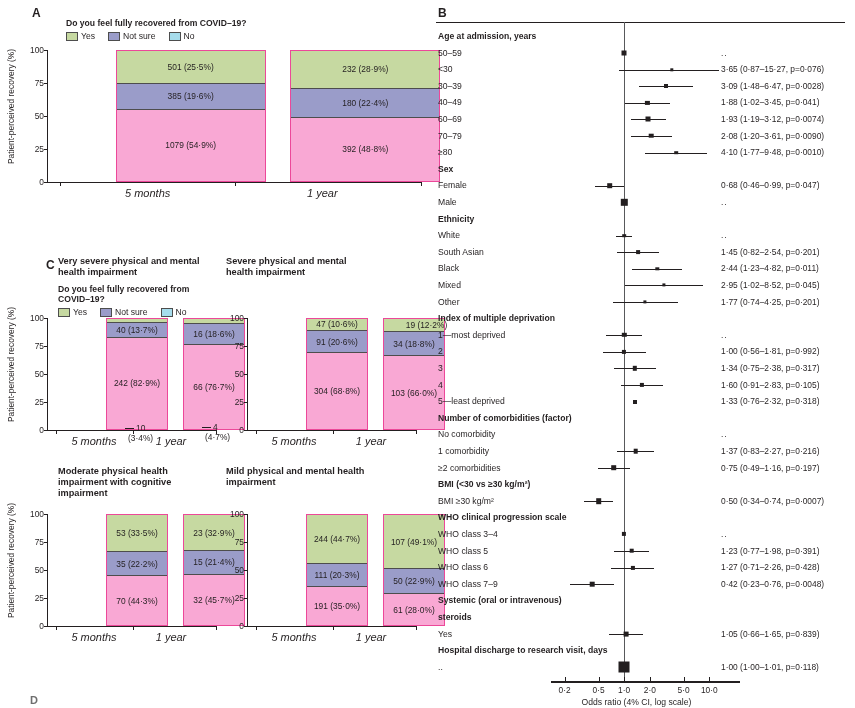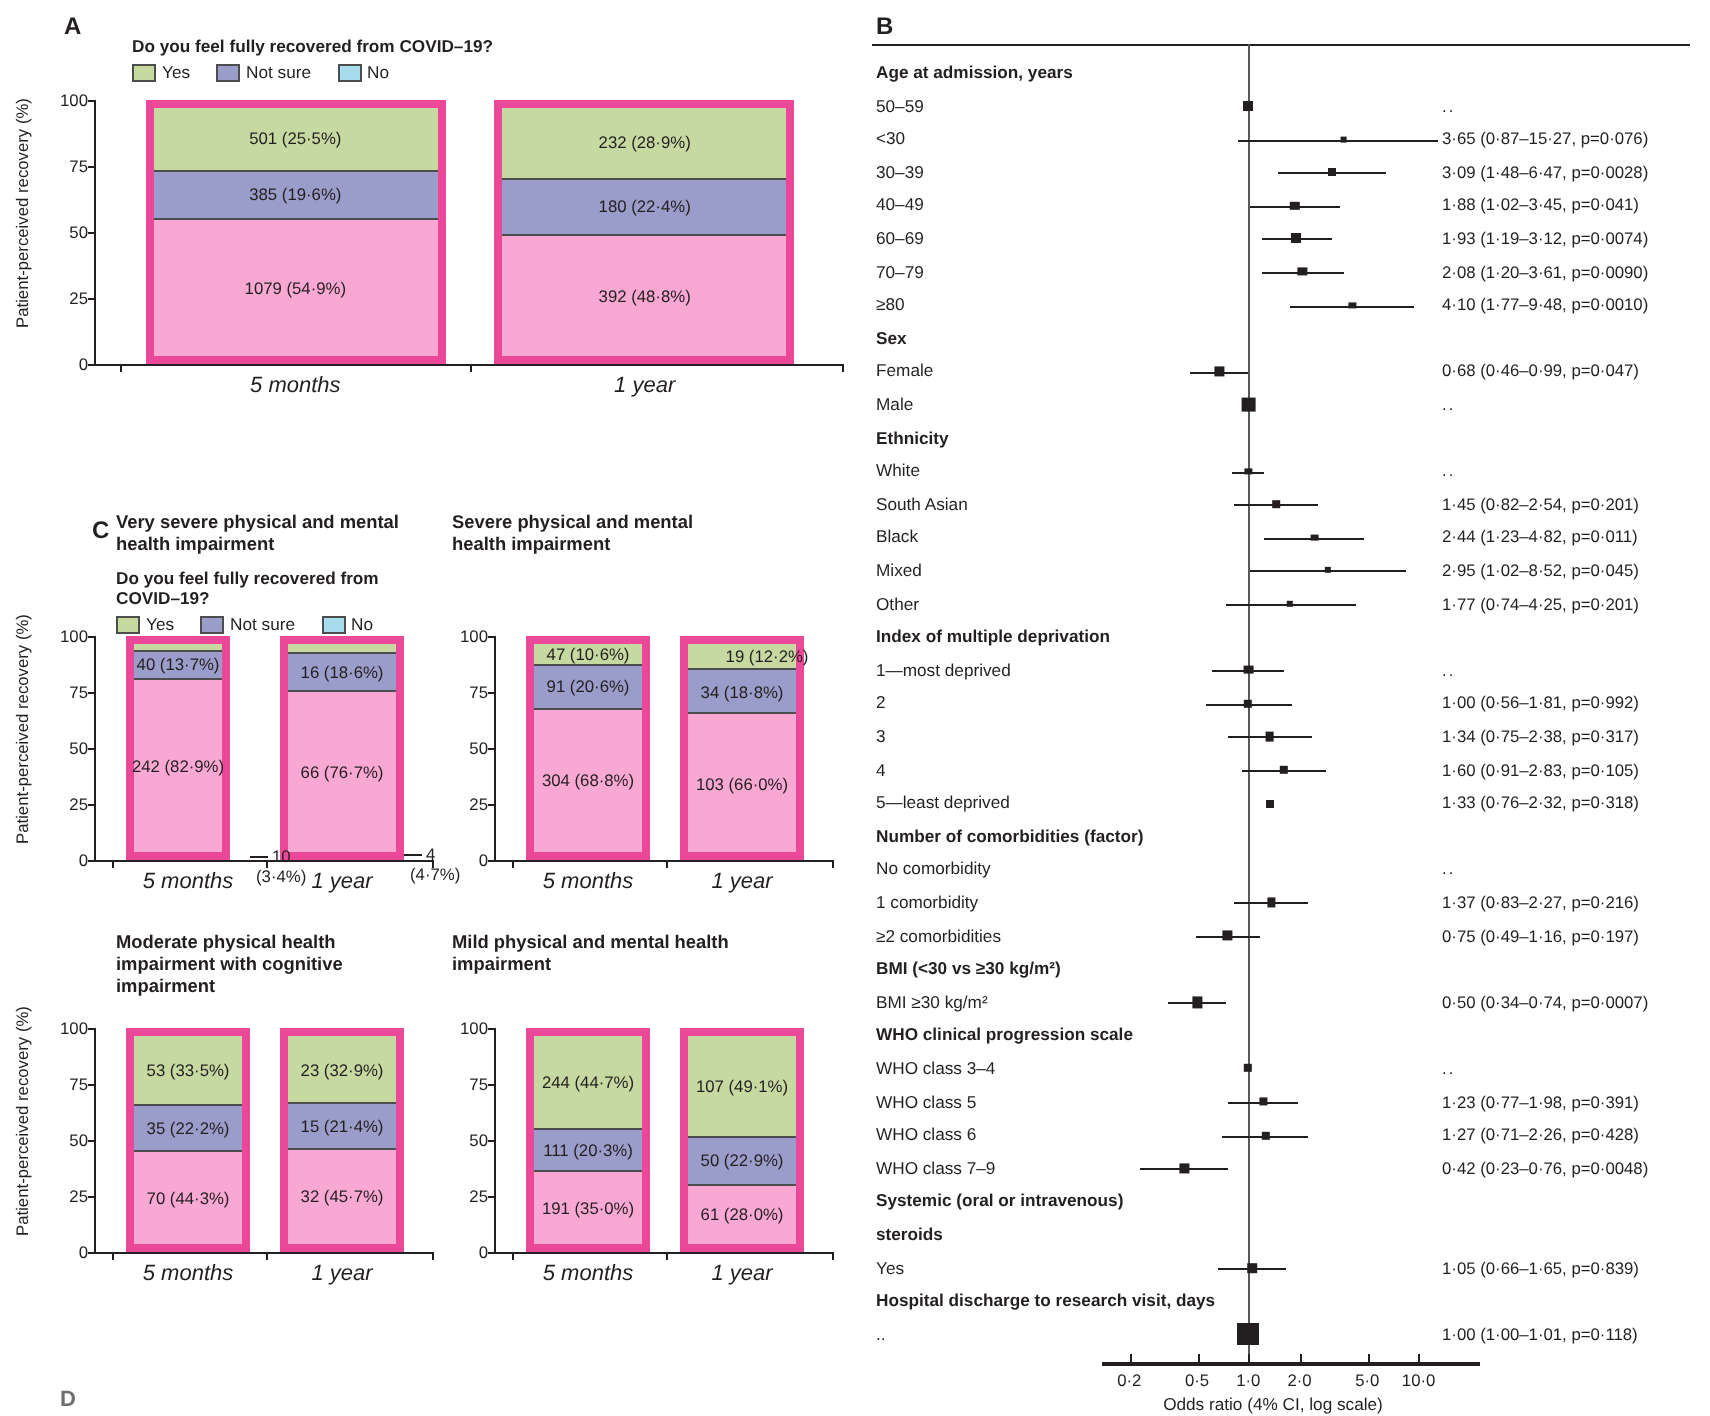--- a/index.html
+++ b/index.html
@@ -28,21 +28,21 @@
 
   .plotarea{ position:relative; }
   .yaxis{ position:absolute; left:0; top:0; bottom:0; width:26px; }
   .ytick{ position:absolute; right:4px; font-size:8.4px; transform:translateY(-50%); white-space:nowrap; }
   .ytickmark{ position:absolute; right:0; width:4px; height:1px; background:#231f20; }
   .yline{ position:absolute; right:0px; top:0; bottom:0; width:1px; background:#231f20; }
   .ylabel{ position:absolute; font-size:8.4px; white-space:nowrap;
            transform-origin:0 0; transform:rotate(-90deg); }
 
   .bars{ position:absolute; left:26px; right:0; top:0; bottom:0; }
-  .bar{ position:absolute; bottom:0; border:4px solid #ec4899; display:flex; flex-direction:column; }
+  .bar{ position:absolute; bottom:0; border:1px solid #ec4899; display:flex; flex-direction:column;margin-left:43px; }
   .seg{ position:relative; border-bottom:1px solid #4d4d4d; display:flex; align-items:center; justify-content:center; }
   .seg:last-child{ border-bottom:none; }
   .seg-yes{ background:#c6d9a1; }
   .seg-notsure{ background:#9a9cc9; }
   .seg-no{ background:#f9a8d4; }
   .seg-lab{ font-size:8.4px; color:#231f20; white-space:nowrap; }
   .xaxisline{ position:absolute; left:26px; right:0; height:1px; background:#231f20; }
   .xtick{ position:absolute; font-size:11px; text-align:center; transform:translateX(-50%); white-space:nowrap;font-style:italic; }
   .xtickmark{ position:absolute; width:1px; height:4px; background:#231f20; }
 
@@ -163,21 +163,21 @@
         <div class="ytickmark" style="top: 28px;"></div>
         <div class="ytick" style="top: 56px;">50</div>
         <div class="ytickmark" style="top: 56px;"></div>
         <div class="ytick" style="top: 84px;">25</div>
         <div class="ytickmark" style="top: 84px;"></div>
         <div class="ytick" style="top: 112px;">0</div>
         <div class="ytickmark" style="top: 112px;"></div>
       </div>
       <div class="ylabel" style="left: -16px; top: 104px;">Patient-perceived recovery (%)</div>
       <div class="bars" style="height: 112px;">
-        <div class="bar" style="left: 15px; width: 52px; height: 112px;">
+        <div class="bar" style="left: 15px; width: 62px; height: 112px;">
           <div class="seg seg-yes" style="height: 3.808px;"></div>
           <div class="seg seg-notsure" style="height: 15.344px;">
             <span class="seg-lab">40 (13·7%)</span>
           </div>
           <div class="seg seg-no" style="height: 92.848px;">
             <span class="seg-lab">242 (82·9%)</span>
           </div>
         </div>
         <div class="bar" style="left: 92px; width: 62px; height: 112px;">
           <div class="seg seg-yes" style="height: 5.264px;"></div>

